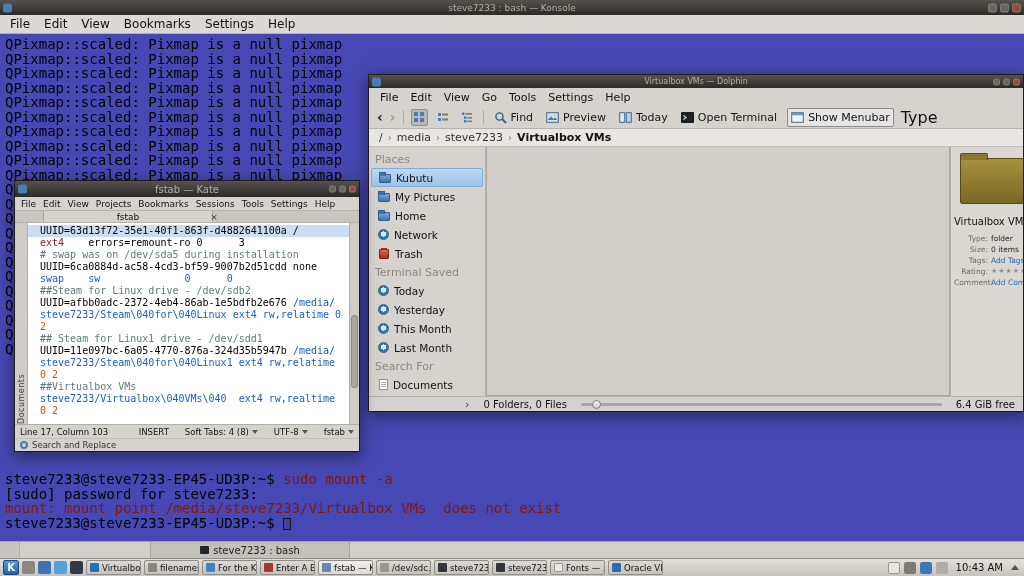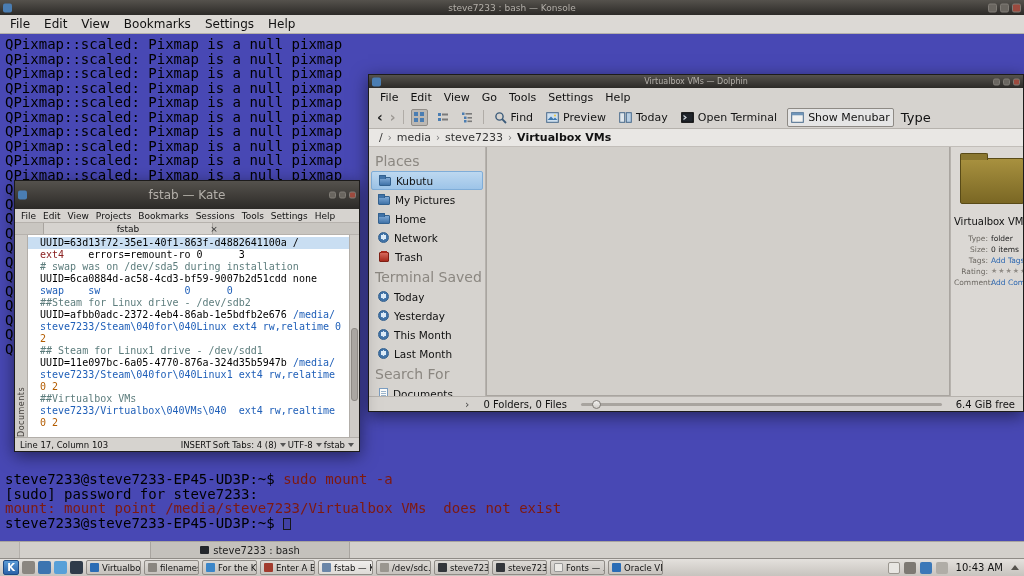--- a/index.html
+++ b/index.html
@@ -32,27 +32,27 @@
 .d-menubar{height:18px;display:flex;align-items:center;gap:2px;padding-left:6px;font-size:11px;background:#d6d3cf}
 .d-menubar .menu-item{padding:0 5px}
 .d-toolbar{height:23px;display:flex;align-items:center;gap:7px;padding:0 8px;border-bottom:1px solid #b6b2ad;background:#d6d3cf;flex:none}
 .nav{font-size:14px;font-weight:bold;color:#222;line-height:1}
 .nav.dis{color:#9c9893}
 .tb-sep{width:1px;height:14px;background:#b0aca7}
 .vm{display:flex;align-items:center;justify-content:center;width:17px;height:17px;border-radius:2px}
 .vm.active{background:#bcb8b3;border:1px solid #918d88}
 .tb-btn{display:flex;align-items:flex-start;gap:4px;font-size:11px;color:#141414;padding:2px 3px;border-radius:2px;white-space:nowrap}
 .tb-btn.pressed{background:#e5e5e5;border:1px solid #8e8a85}
-.tb-label{font-size:13px}
+.tb-label{font-size:16px}
 .d-crumb{height:18px;display:flex;align-items:center;gap:5px;padding-left:10px;font-size:11px;background:#e9e7e4;border-bottom:1px solid #c2beb9;color:#333;flex:none}
 .bc-sep{color:#777;font-size:10px}
 .bc-last{font-weight:bold;color:#111}
 .d-body{flex:1;display:flex;min-height:0}
 .places{width:117px;border-right:1px solid #b6b2ad;padding-top:3px;font-size:10.5px;overflow:hidden}
-.p-header{color:#8b8781;font-size:14px;padding:3px 0 2px 6px}
+.p-header{color:#8b8781;font-size:11px;padding:3px 0 2px 6px}
 .p-item{display:flex;align-items:center;gap:5px;height:19px;padding-left:7px;margin:0 2px;border-radius:2px;white-space:nowrap;overflow:hidden}
 .p-item.selected{background:linear-gradient(#bdd8f0,#9dc4e8);border:1px solid #7fadd8}
 .ic{flex:none;position:relative}
 .ic-folder{width:12px;height:9px;margin-top:2px;background:linear-gradient(#7fa9d6,#4173a8);border:1px solid #33618f;border-radius:1px}
 .ic-folder::before{content:"";position:absolute;top:-3px;left:-1px;width:5px;height:3px;background:#4173a8;border:1px solid #33618f;border-bottom:none;border-radius:1px 1px 0 0}
 .ic-trash{width:10px;height:10px;margin:0 1px;background:linear-gradient(#d66a5c,#a82a1c);border:1px solid #7e1f14;border-radius:1px}
 .ic-trash::before{content:"";position:absolute;top:-2px;left:1px;width:6px;height:2px;background:#a82a1c}
 .ic-clock{width:11px;height:11px;border-radius:50%;background:radial-gradient(circle at 50% 45%,#dcebf8 38%,#4173a8 40%);border:1px solid #33618f}
 .ic-doc{width:9px;height:11px;margin-left:1px;background:#fbfbfa;border:1px solid #7a9cc0}
 .ic-doc::before{content:"";position:absolute;left:1px;top:2px;width:5px;height:1px;background:#9ab4cc;box-shadow:0 2px 0 #9ab4cc,0 4px 0 #9ab4cc}
@@ -66,40 +66,40 @@
 .iv{color:#222}
 .iv.link{color:#2a66b0}
 .iv.stars{color:#8f8b85;font-size:7px;letter-spacing:1px}
 .d-status{height:15px;border-top:1px solid #b6b2ad;display:flex;align-items:center;font-size:10px;padding:0 8px;background:#d6d3cf;flex:none}
 .p-chev{margin-left:88px;margin-right:14px;color:#444;font-size:11px}
 .zoom{flex:1;margin:0 14px;position:relative;height:100%}
 .zoom-track{position:absolute;left:0;right:0;top:50%;height:3px;margin-top:-1.5px;background:#a8a49f;border-radius:2px}
 .zoom-thumb{position:absolute;left:3%;top:50%;width:9px;height:9px;margin-top:-4.5px;border-radius:50%;background:linear-gradient(#f2f1ef,#cfccc7);border:1px solid #807c77}
 
 .kate{left:14px;top:180px;width:346px;height:272px;z-index:20}
-.kt-titlebar{height:28px;font-size:12px}
+.kt-titlebar{height:16px;font-size:10px}
 .kt-menubar{height:13px;display:flex;align-items:center;gap:1px;padding-left:3px;font-size:9px;background:#d6d3cf;flex:none}
 .kt-menubar .menu-item{padding:0 3px}
 .kt-tabbar{height:13px;background:#c9c6c1;border-top:1px solid #b6b2ad;border-bottom:1px solid #b6b2ad;position:relative;flex:none}
 .kt-tab{position:absolute;left:28px;top:0;bottom:0;width:170px;background:#d6d3cf;border-left:1px solid #a8a49f;border-right:1px solid #a8a49f;font-size:9px;display:flex;align-items:center;justify-content:center;color:#111}
 .kt-close{position:absolute;left:192px;top:0;bottom:0;width:14px;display:flex;align-items:center;justify-content:center;font-size:9px;color:#333}
 .kt-body{flex:1;display:flex;min-height:0}
 .kt-side{width:13px;background:#cfccc7;border-right:1px solid #b2aea9;display:flex;justify-content:center;padding-top:3px}
 .vert{writing-mode:vertical-rl;transform:rotate(180deg);font-size:8px;color:#46423e;letter-spacing:.5px}
 .kt-editor{flex:1;background:#ffffff;overflow:hidden;padding:2px 0 0 12px}
 .kline{white-space:pre;height:12px;line-height:12px;font-family:"DejaVu Sans Mono",monospace;font-size:10px;color:#000}
 .kline.hl{background:#c9def2;margin-left:-12px;padding-left:12px}
 .c-cm{color:#5d7d7d}
 .c-bl{color:#1f5fb8}
 .c-num{color:#b35c00}
 .c-mr{color:#8b2020}
 .kt-scroll{width:10px;background:#cfccc7;border-left:1px solid #b2aea9;position:relative}
 .kt-thumb{position:absolute;left:1px;right:1px;top:46%;height:36%;background:#aaa6a1;border:1px solid #8e8a85;border-radius:3px}
 .kt-status{height:14px;border-top:1px solid #b2aea9;background:#d6d3cf;display:flex;align-items:center;font-size:8.5px;padding:0 5px;flex:none}
-.ks-right{margin-left:auto;display:flex;align-items:flex-start;gap:2px}
+.ks-right{margin-left:auto;display:flex;align-items:flex-start;gap:16px}
 .ks-dd{display:flex;align-items:center}
 .caret{width:0;height:0;border-left:3px solid transparent;border-right:3px solid transparent;border-top:4px solid #555;display:inline-block;margin-left:3px}
 .kt-bottom{height:13px;background:#d6d3cf;border-top:1px solid #c2beb9;display:flex;align-items:center;gap:4px;padding-left:5px;font-size:8.5px;color:#333;flex:none}
 .snr-ico{width:8px;height:8px;border-radius:50%;border:2px solid #4a7db2;flex:none}
 
 .panel{position:absolute;left:0;right:0;bottom:0;height:18px;background:linear-gradient(#e4e1dd,#c7c3be);border-top:1px solid #8f8b86;display:flex;align-items:center;gap:3px;padding:0 3px;z-index:50}
 .kmenu{width:16px;height:15px;border-radius:2px;background:linear-gradient(#5b9bd6,#2a62a8);border:1px solid #1d4a85;color:#fff;font-size:10px;font-weight:bold;display:flex;align-items:center;justify-content:center;flex:none}
 .launcher{width:13px;height:13px;border-radius:2px;flex:none}
 .lc1{background:#8a8680}.lc2{background:#3c74b0}.lc3{background:#57a0d8}.lc4{background:#2f3b4a}
 .task{width:55px;height:15px;flex:none;background:linear-gradient(#dcd9d5,#c6c2bd);border:1px solid #908c87;border-radius:2px;display:flex;align-items:center;gap:3px;padding:0 3px;font-size:8.5px;overflow:hidden;white-space:nowrap}
@@ -425,20 +425,24 @@
         <span class="ks-dd">
           <span>UTF-8</span>
           <span class="caret"></span>
         </span>
         <span class="ks-dd">
           <span>fstab</span>
           <span class="caret"></span>
         </span>
       </span>
     </div>
+    <div class="kt-bottom">
+      <span class="snr-ico"></span>
+      <span>Search and Replace</span>
+    </div>
   </div>
 
   <div class="panel">
     <span class="kmenu">K</span>
     <span class="launcher lc1"></span>
     <span class="launcher lc2"></span>
     <span class="launcher lc3"></span>
     <span class="launcher lc4"></span>
     <span class="task">
         <span class="t-ico ti1"></span>

